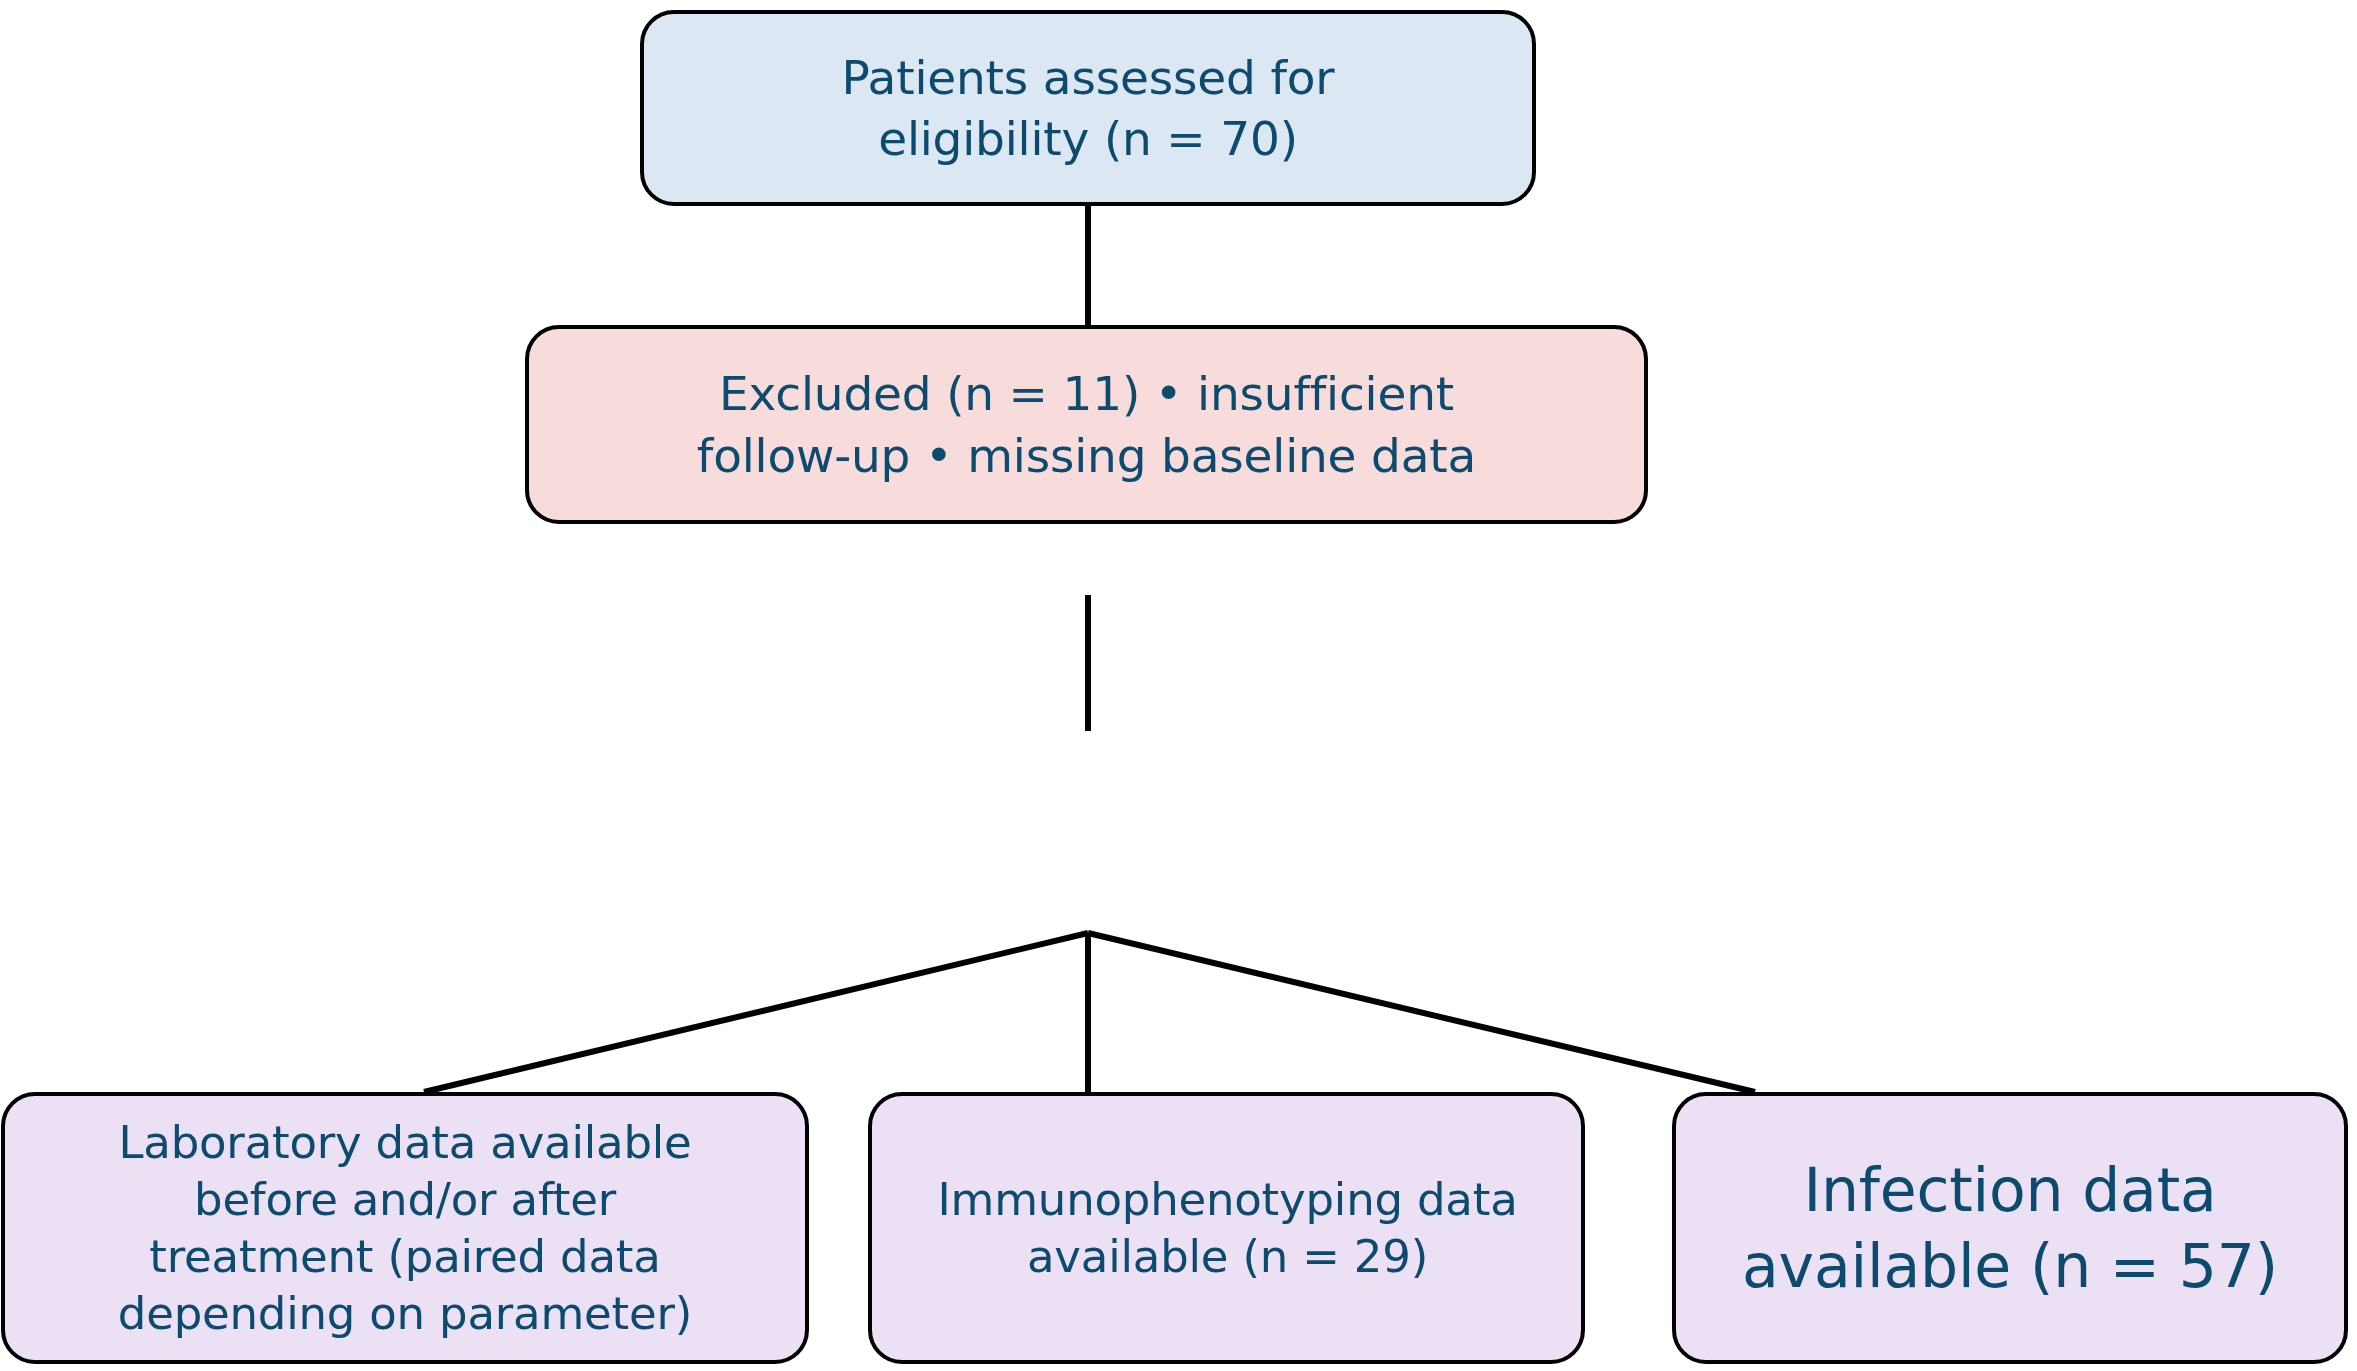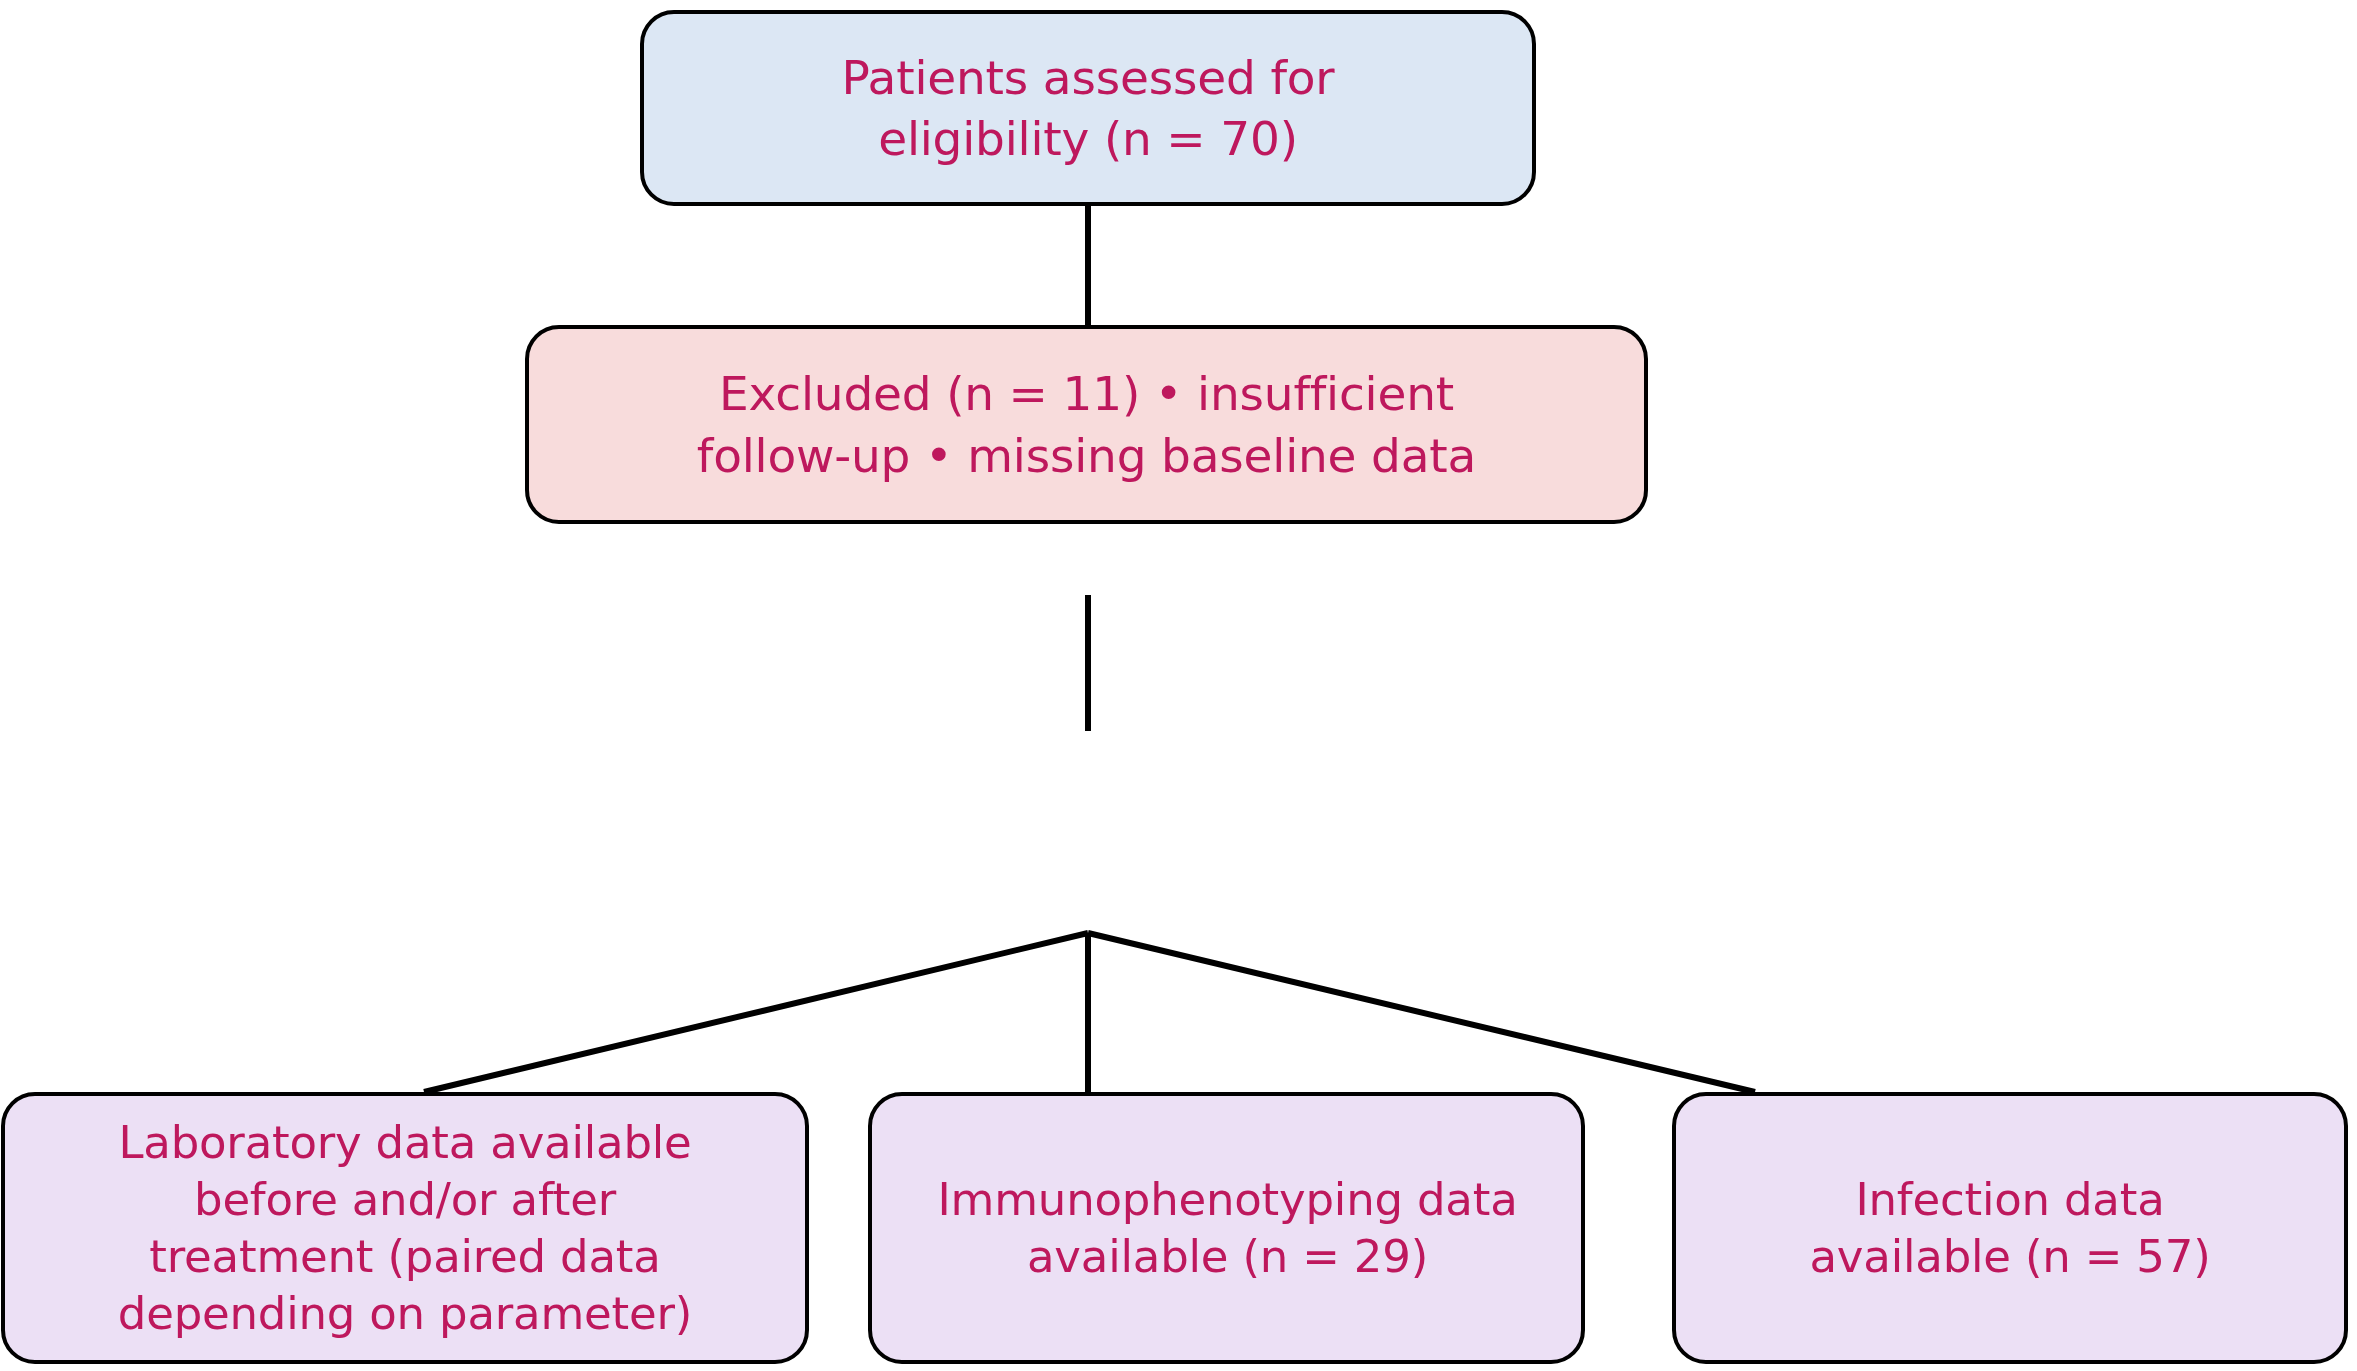--- a/index.html
+++ b/index.html
@@ -28,21 +28,21 @@
   }
   .node {
     position: absolute;
     box-sizing: border-box;
     border: 4px solid #000000;
     border-radius: 34px;
     display: flex;
     align-items: center;
     justify-content: center;
     text-align: center;
-    color: #be185d;
+    color: #0c4a6e;
     font-family: "DejaVu Sans", sans-serif;
     font-size: 47px;
     line-height: 1.30;
     letter-spacing: -0.2px;
     padding: 6px 18px;
     z-index: 2;
   }
   .node-label {
     display: block;
     width: 100%;
@@ -71,21 +71,21 @@
   #node-immuno {
     left: 868px;  top: 1092px;  width: 717px;  height: 272px;
     background: #ece0f5;
     font-size: 45px;
     line-height: 1.27;
     padding-left: 20px;
   }
   #node-infection {
     left: 1672px; top: 1092px;  width: 676px;  height: 272px;
     background: #ece0f5;
-    font-size: 45px;
+    font-size: 60px;
     line-height: 1.27;
   }
 </style>
 </head>
 <body>
 
 <div id="flow-canvas">
 
   <svg id="connector-layer" viewBox="0 0 2357 1371" width="2357" height="1371" xmlns="http://www.w3.org/2000/svg" aria-hidden="true">
 

